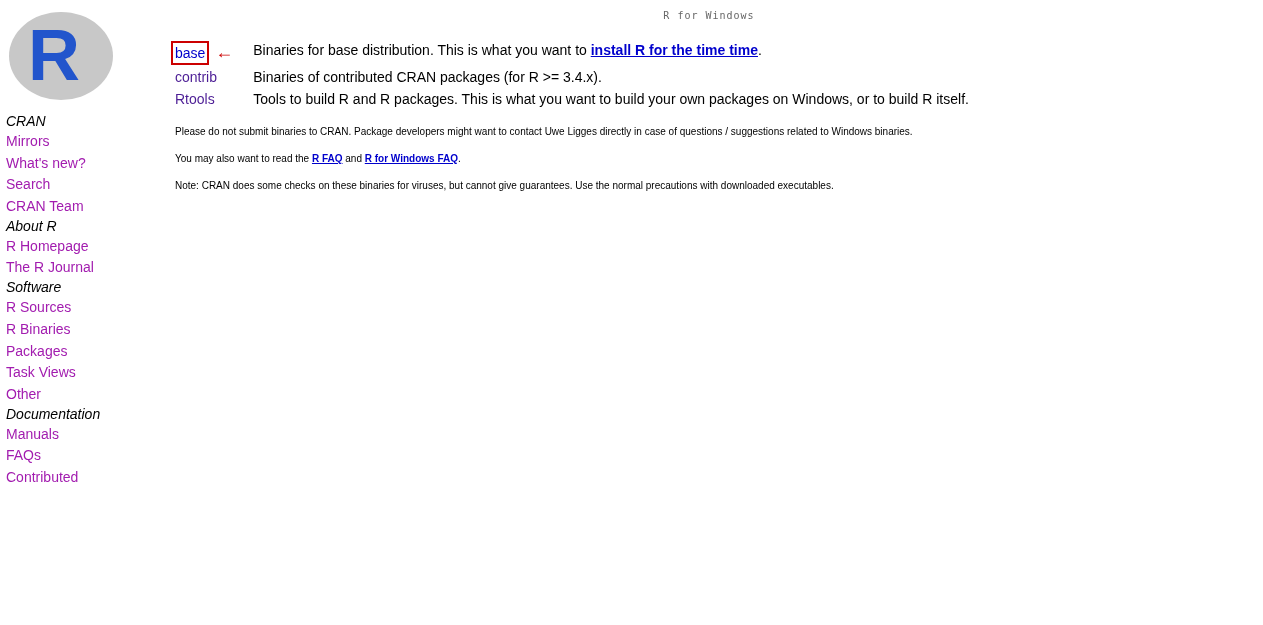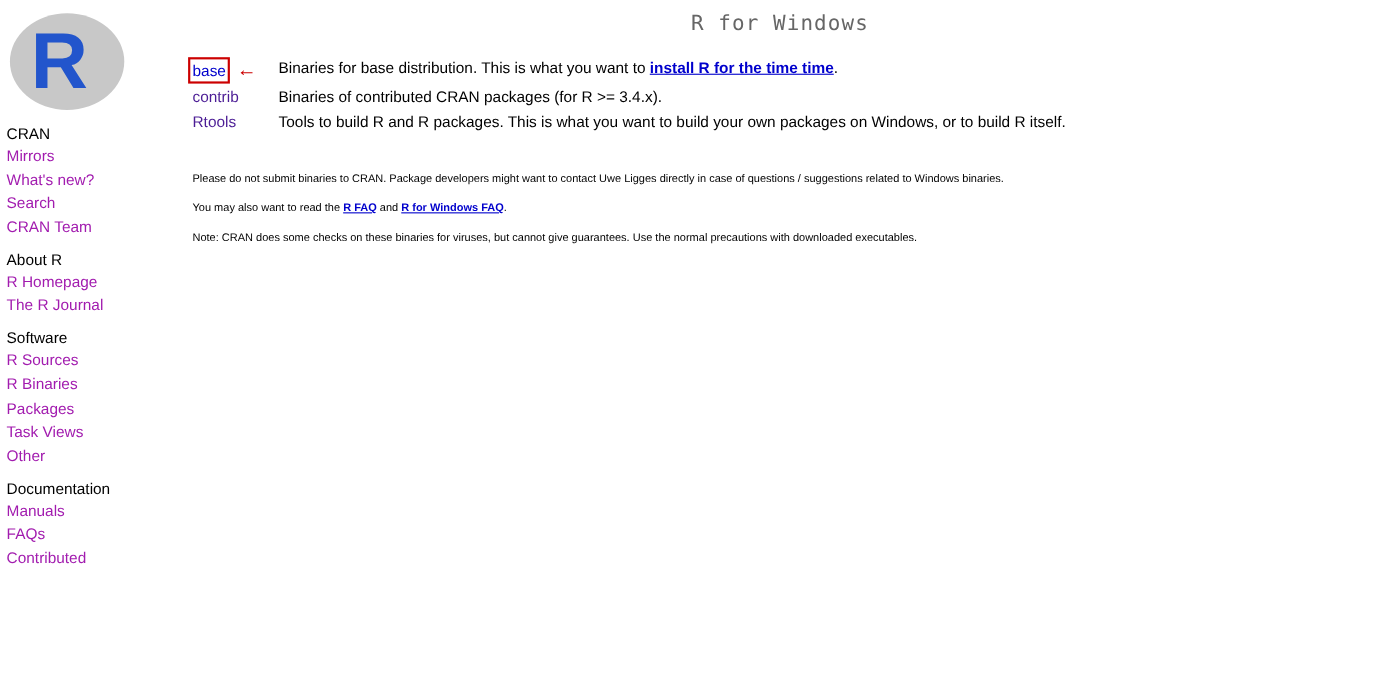--- a/index.html
+++ b/index.html
@@ -18,52 +18,53 @@
       border-right: none;
       flex-shrink: 0;
     }
     
     .r-logo {
       width: 110px;
       height: 95px;
       margin-bottom: 10px;
     }
     .sidebar-section-label {
+      font-style: italic;
       font-size: 14px;
       color: #000;
       display: block;
-      margin-top: 10px;
+      margin-top: 0;
       margin-bottom: 2px;
     }
     .sidebar-link {
       display: block;
       color: #a21caf;
       text-decoration: none;
       font-size: 14px;
       line-height: 1.55;
     }
     #main {
       flex: 1;
       padding: 10px 20px;
     }
     .page-title {
       text-align: center;
       color: #666;
-      font-size: 19px;
+      font-size: 10px;
       font-family: monospace;
       margin-bottom: 18px;
       letter-spacing: 1px;
     }
     .subdirectories-label {
       font-size: 14px;
       margin-bottom: 8px;
     }
     table.dirs {
       border-collapse: collapse;
-      margin-bottom: 34px;
+      margin-bottom: 14px;
     }
     table.dirs td {
       vertical-align: top;
       padding: 3px 10px 3px 0;
       font-size: 14px;
     }
     table.dirs td:first-child {
       white-space: nowrap;
       padding-right: 20px;
     }

